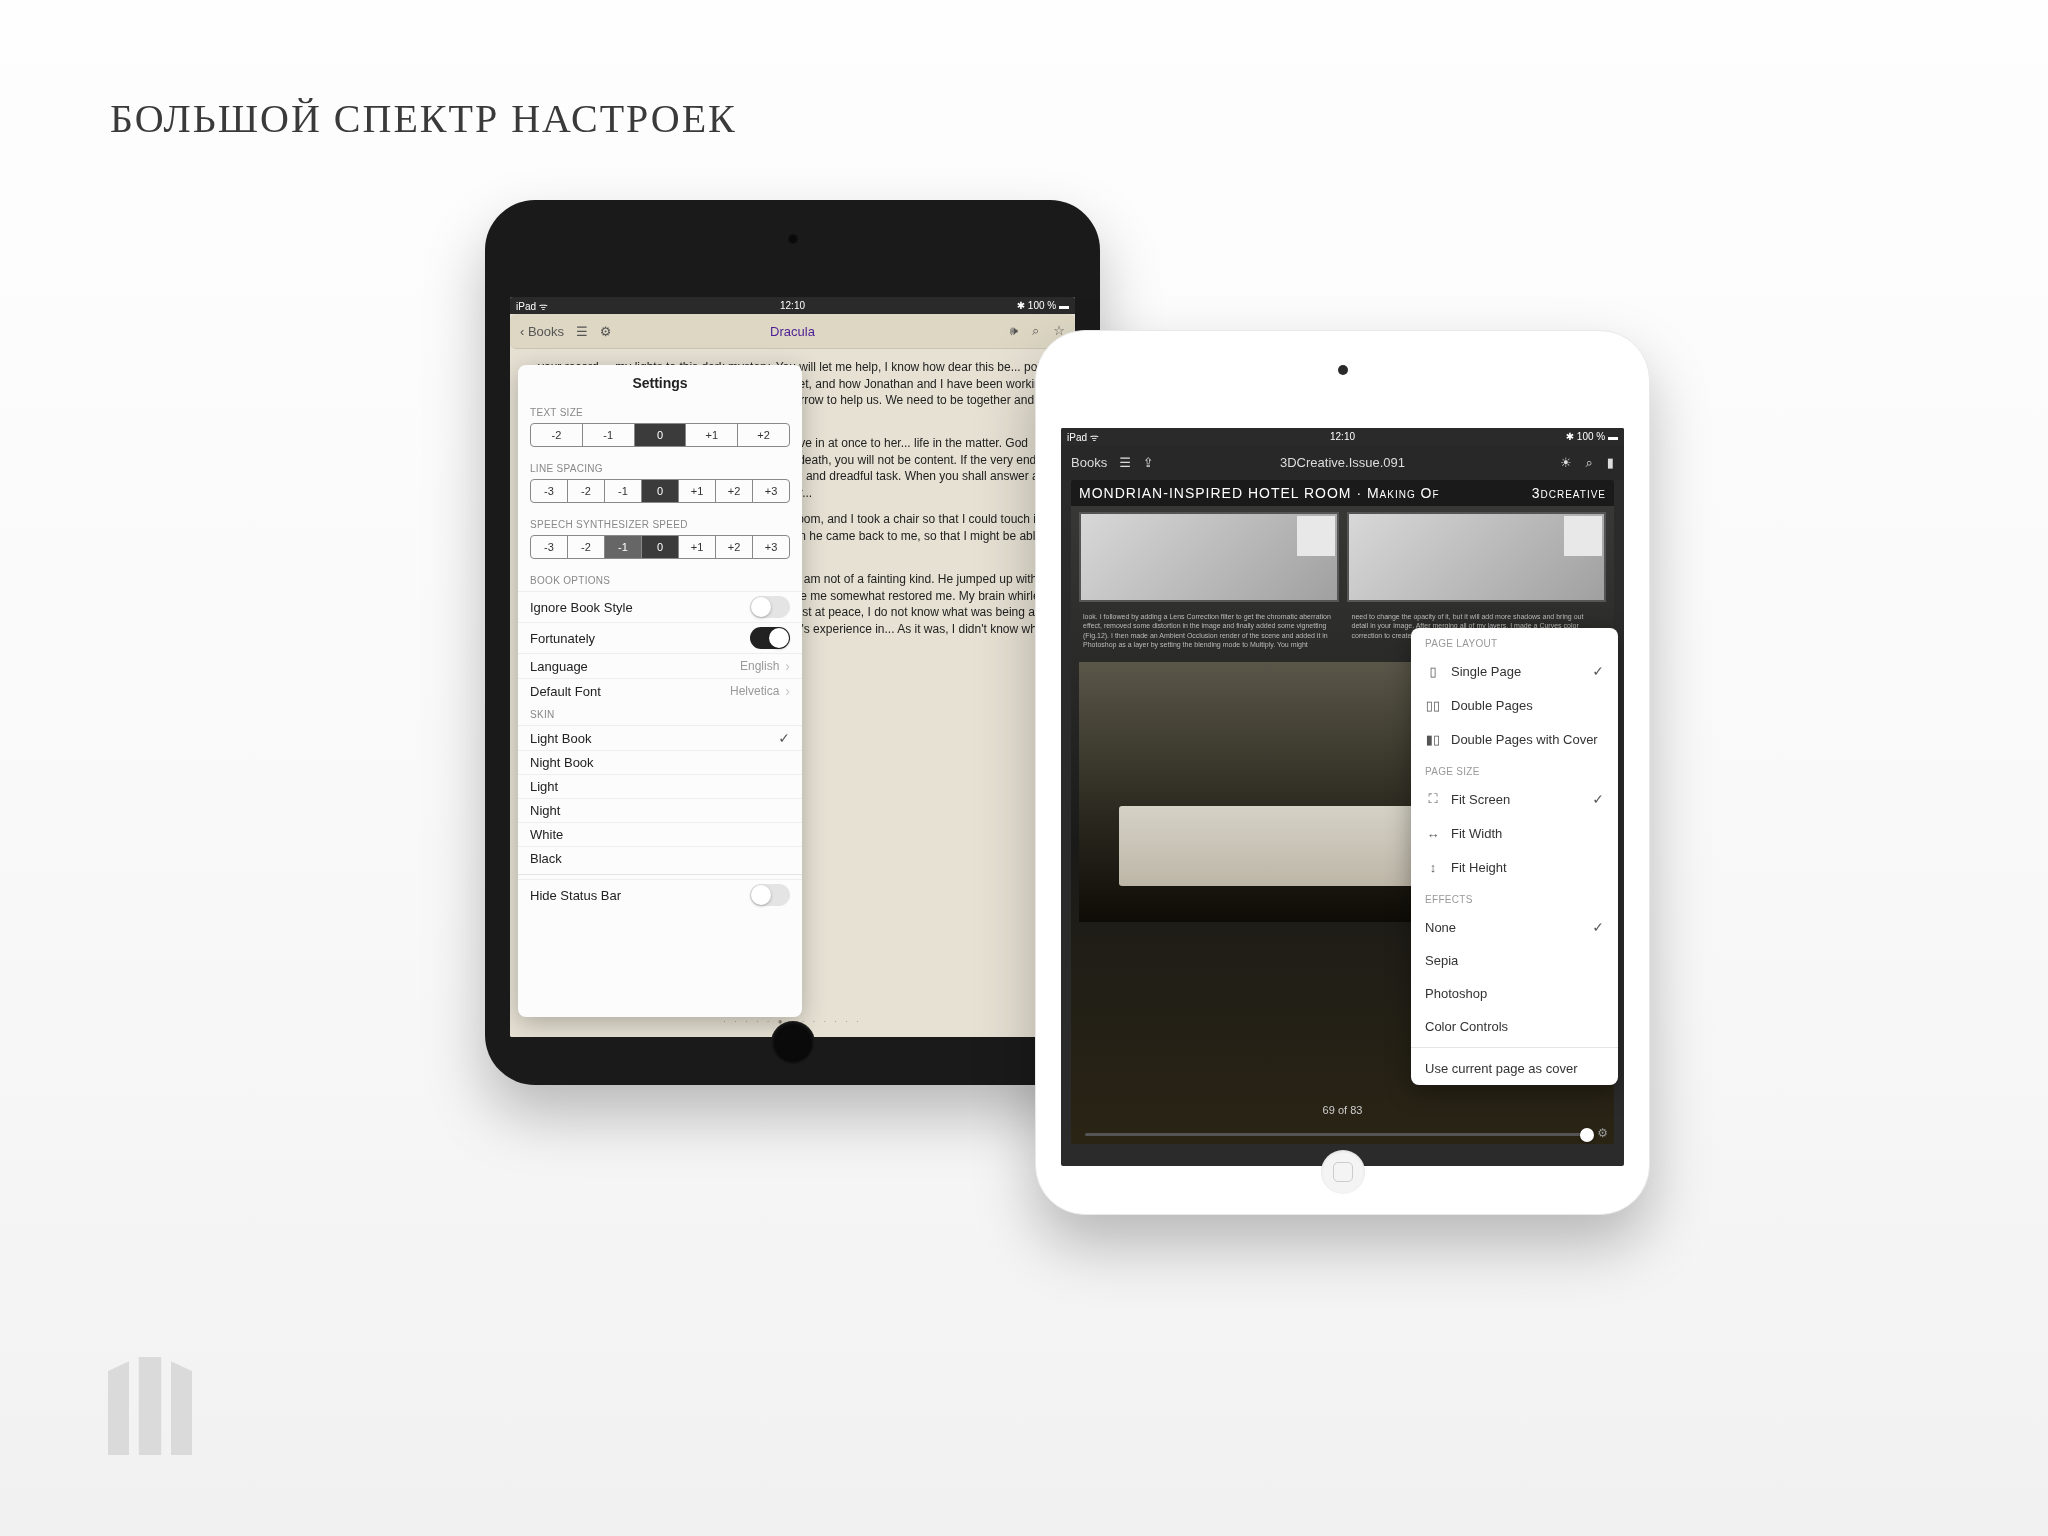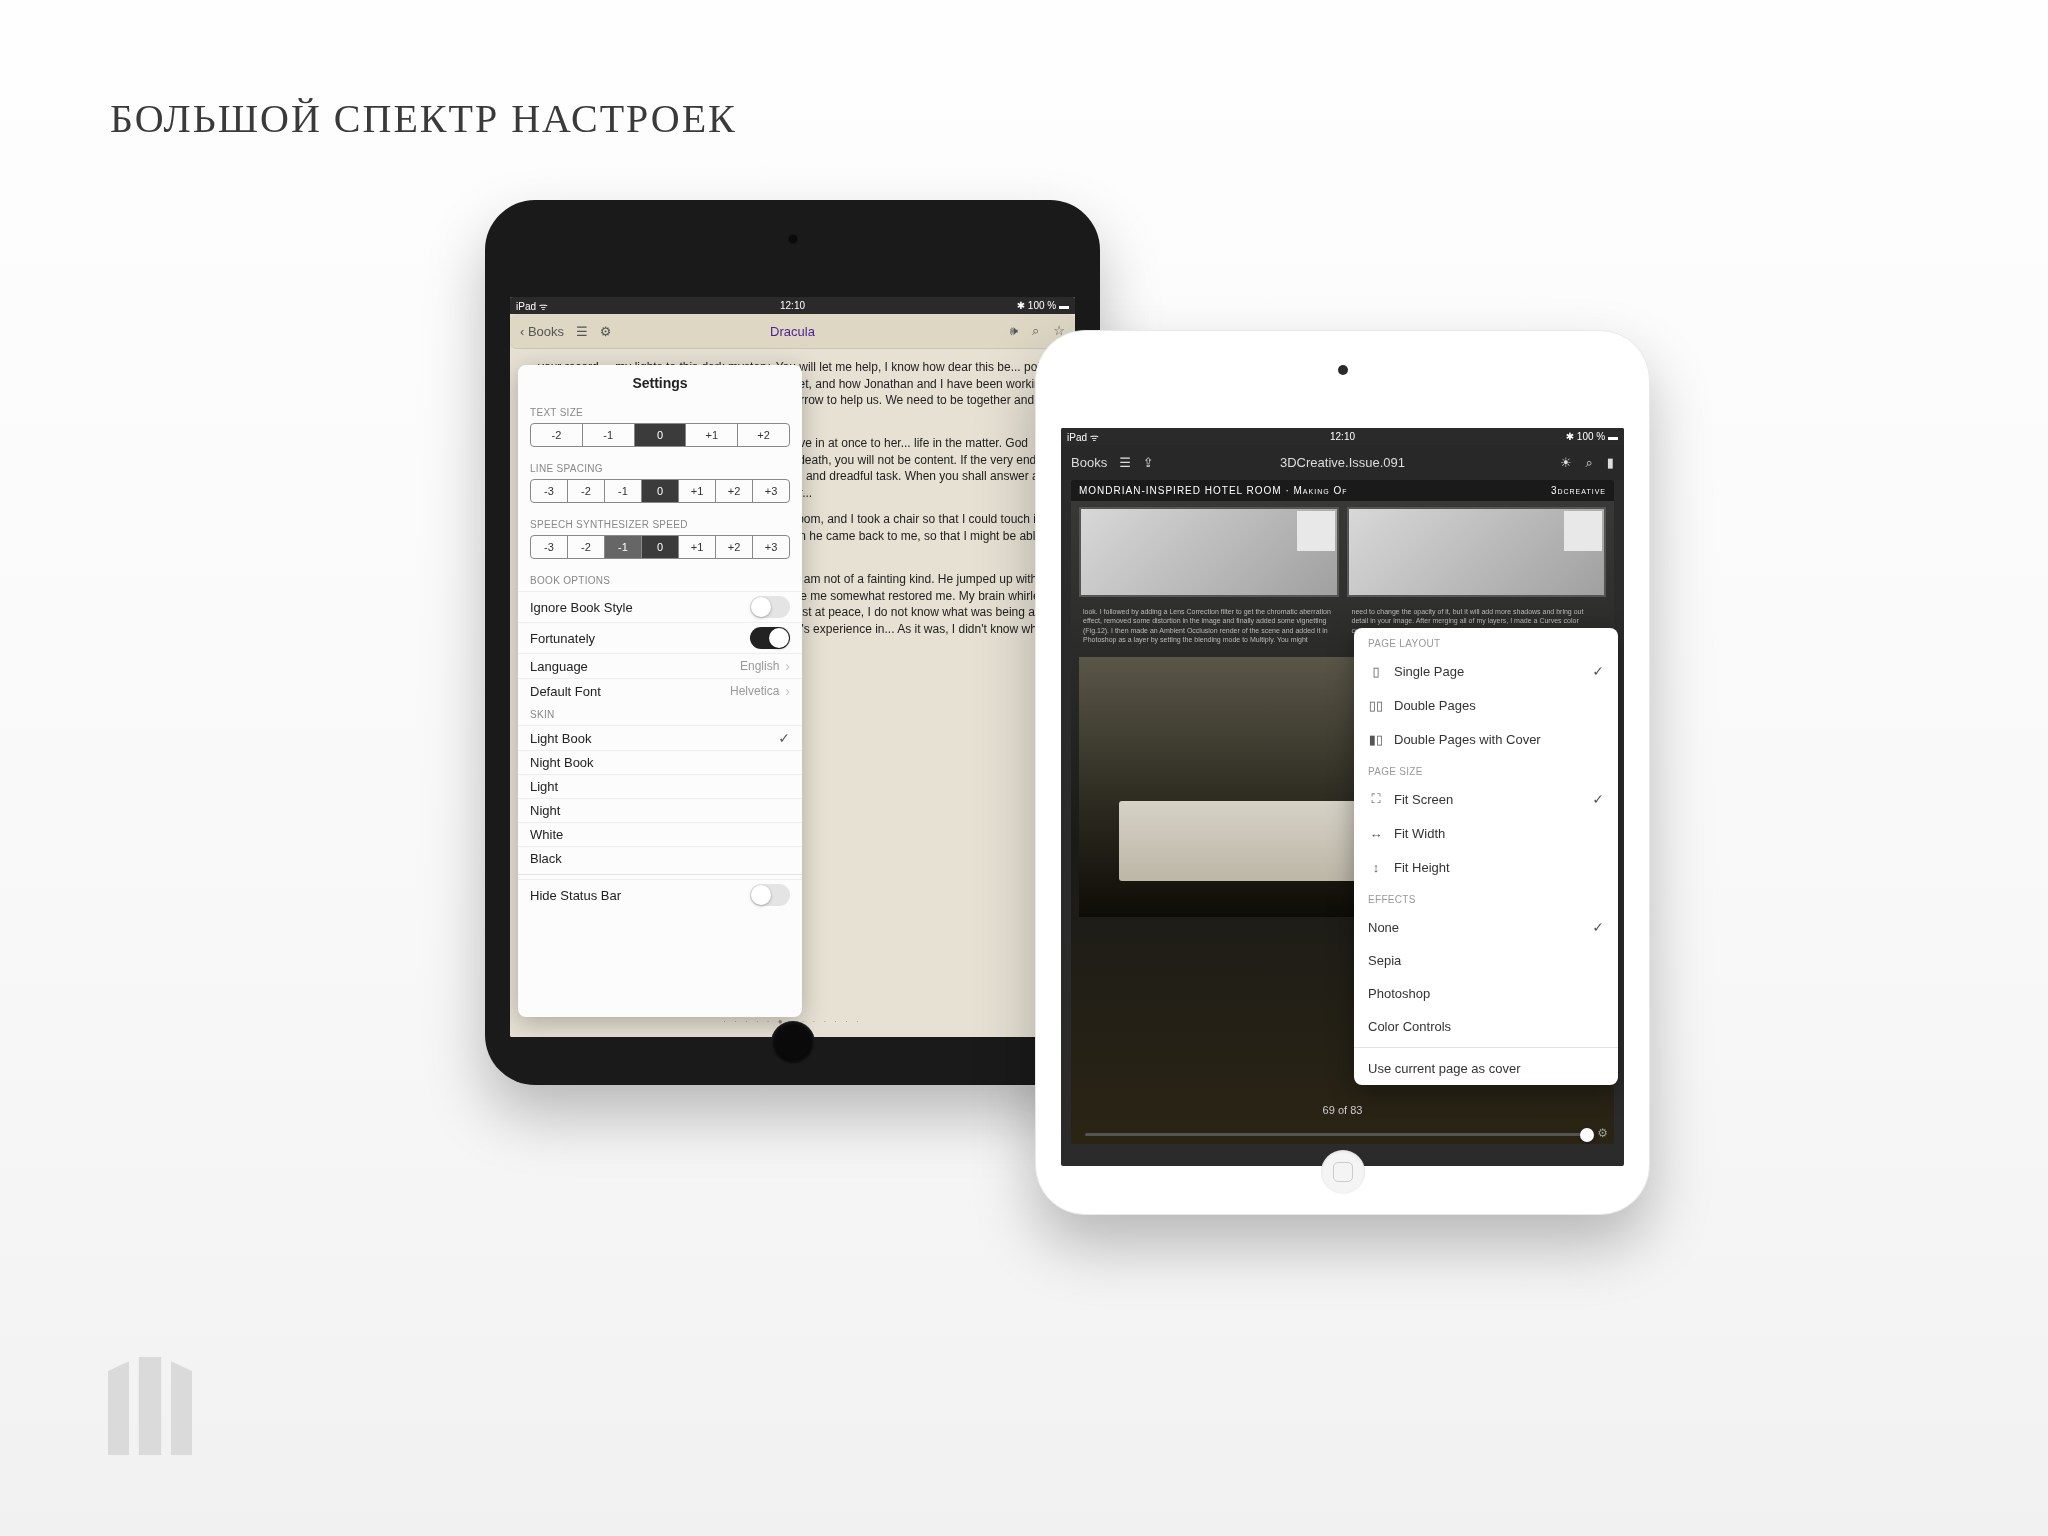--- a/index.html
+++ b/index.html
@@ -58,34 +58,34 @@
 .switch.on { background: #222; }
 .switch::after { content: ""; position: absolute; top: 1px; width: 20px; height: 20px; background: #fff; border-radius: 50%; box-shadow: 0 1px 3px rgba(0,0,0,0.3); }
 .switch.off::after { left: 1px; }
 .switch.on::after { right: 1px; }
 
 
 .screen2 { background: #2b2b2b; }
 .toolbar2 { height: 35px; background: #282828; display: flex; align-items: center; padding: 0 10px; color: #ddd; font-size: 13px; }
 .toolbar2 .title { position: absolute; left: 50%; transform: translateX(-50%); font-weight: 500; }
 .pdf-canvas { position: absolute; top: 52px; left: 10px; right: 10px; bottom: 22px; background: linear-gradient(180deg, #3a3a38 0%, #1a1a18 55%, #2a2414 100%); border-radius: 2px; overflow: hidden; }
-.pdf-header { background: #1a1a1a; color: #fff; font-size: 10px; letter-spacing: 1px; padding: 5px 8px; display: flex; justify-content: space-between; font-variant: small-caps; }
+.pdf-header { background: #1a1a1a; color: #fff; font-size: 14px; letter-spacing: 1px; padding: 5px 8px; display: flex; justify-content: space-between; font-variant: small-caps; }
 .pdf-thumbs { display: flex; gap: 8px; padding: 6px 8px; }
 .pdf-thumb { flex: 1; height: 90px; background: linear-gradient(135deg,#d8d8d8,#a0a0a0); border: 2px solid #555; position: relative; }
 .pdf-thumb::after { content: ""; position: absolute; right: 2px; top: 2px; width: 38px; height: 40px; background: #e8e8e8; }
 .pdf-cols { display: flex; gap: 18px; padding: 4px 12px; }
 .pdf-col { flex: 1; color: #bbb; font-size: 7px; line-height: 1.35; }
 .pdf-room { height: 260px; margin: 8px; background: linear-gradient(180deg, #5a5648 0%, #2a281e 60%, #0e0c06 100%); position: relative; }
 .pdf-room::before { content: ""; position: absolute; bottom: 36px; left: 40px; right: 120px; height: 80px; background: linear-gradient(#e8e4d8,#cfc8b8); border-radius: 3px; opacity: 0.9; }
 .pdf-pagenum { position: absolute; bottom: 28px; left: 50%; transform: translateX(-50%); color: #ccc; font-size: 11px; }
 .pdf-slider { position: absolute; bottom: 8px; left: 14px; right: 26px; height: 3px; background: #555; border-radius: 2px; }
 .pdf-slider::after { content: ""; position: absolute; right: -6px; top: -5px; width: 14px; height: 14px; background: #fff; border-radius: 50%; box-shadow: 0 1px 3px rgba(0,0,0,0.4); }
 .pdf-gear { position: absolute; bottom: 4px; right: 6px; color: #999; font-size: 12px; }
 
-.popover2 { position: absolute; top: 200px; right: 6px; width: 264px; background: #fff; border-radius: 8px; box-shadow: 0 6px 24px rgba(0,0,0,0.35); overflow: hidden; font-size: 13px; }
+.popover2 { position: absolute; top: 200px; right: 6px; width: 207px; background: #fff; border-radius: 8px; box-shadow: 0 6px 24px rgba(0,0,0,0.35); overflow: hidden; font-size: 13px; }
 .pop2-sec-label { font-size: 10px; color: #999; padding: 10px 14px 5px; letter-spacing: 0.3px; }
 .pop2-row { display: flex; align-items: center; padding: 9px 14px; color: #333; gap: 10px; }
 .pop2-icon { width: 16px; height: 16px; display: flex; align-items: center; justify-content: center; color: #555; }
 .sep { height: 1px; background: #e4e4e4; margin: 4px 0; }
 
 .dots { position: absolute; bottom: 10px; left: 0; right: 0; text-align: center; font-size: 8px; letter-spacing: 3px; color: #9a9280; }
 </style>
 </head>
 <body>
 

